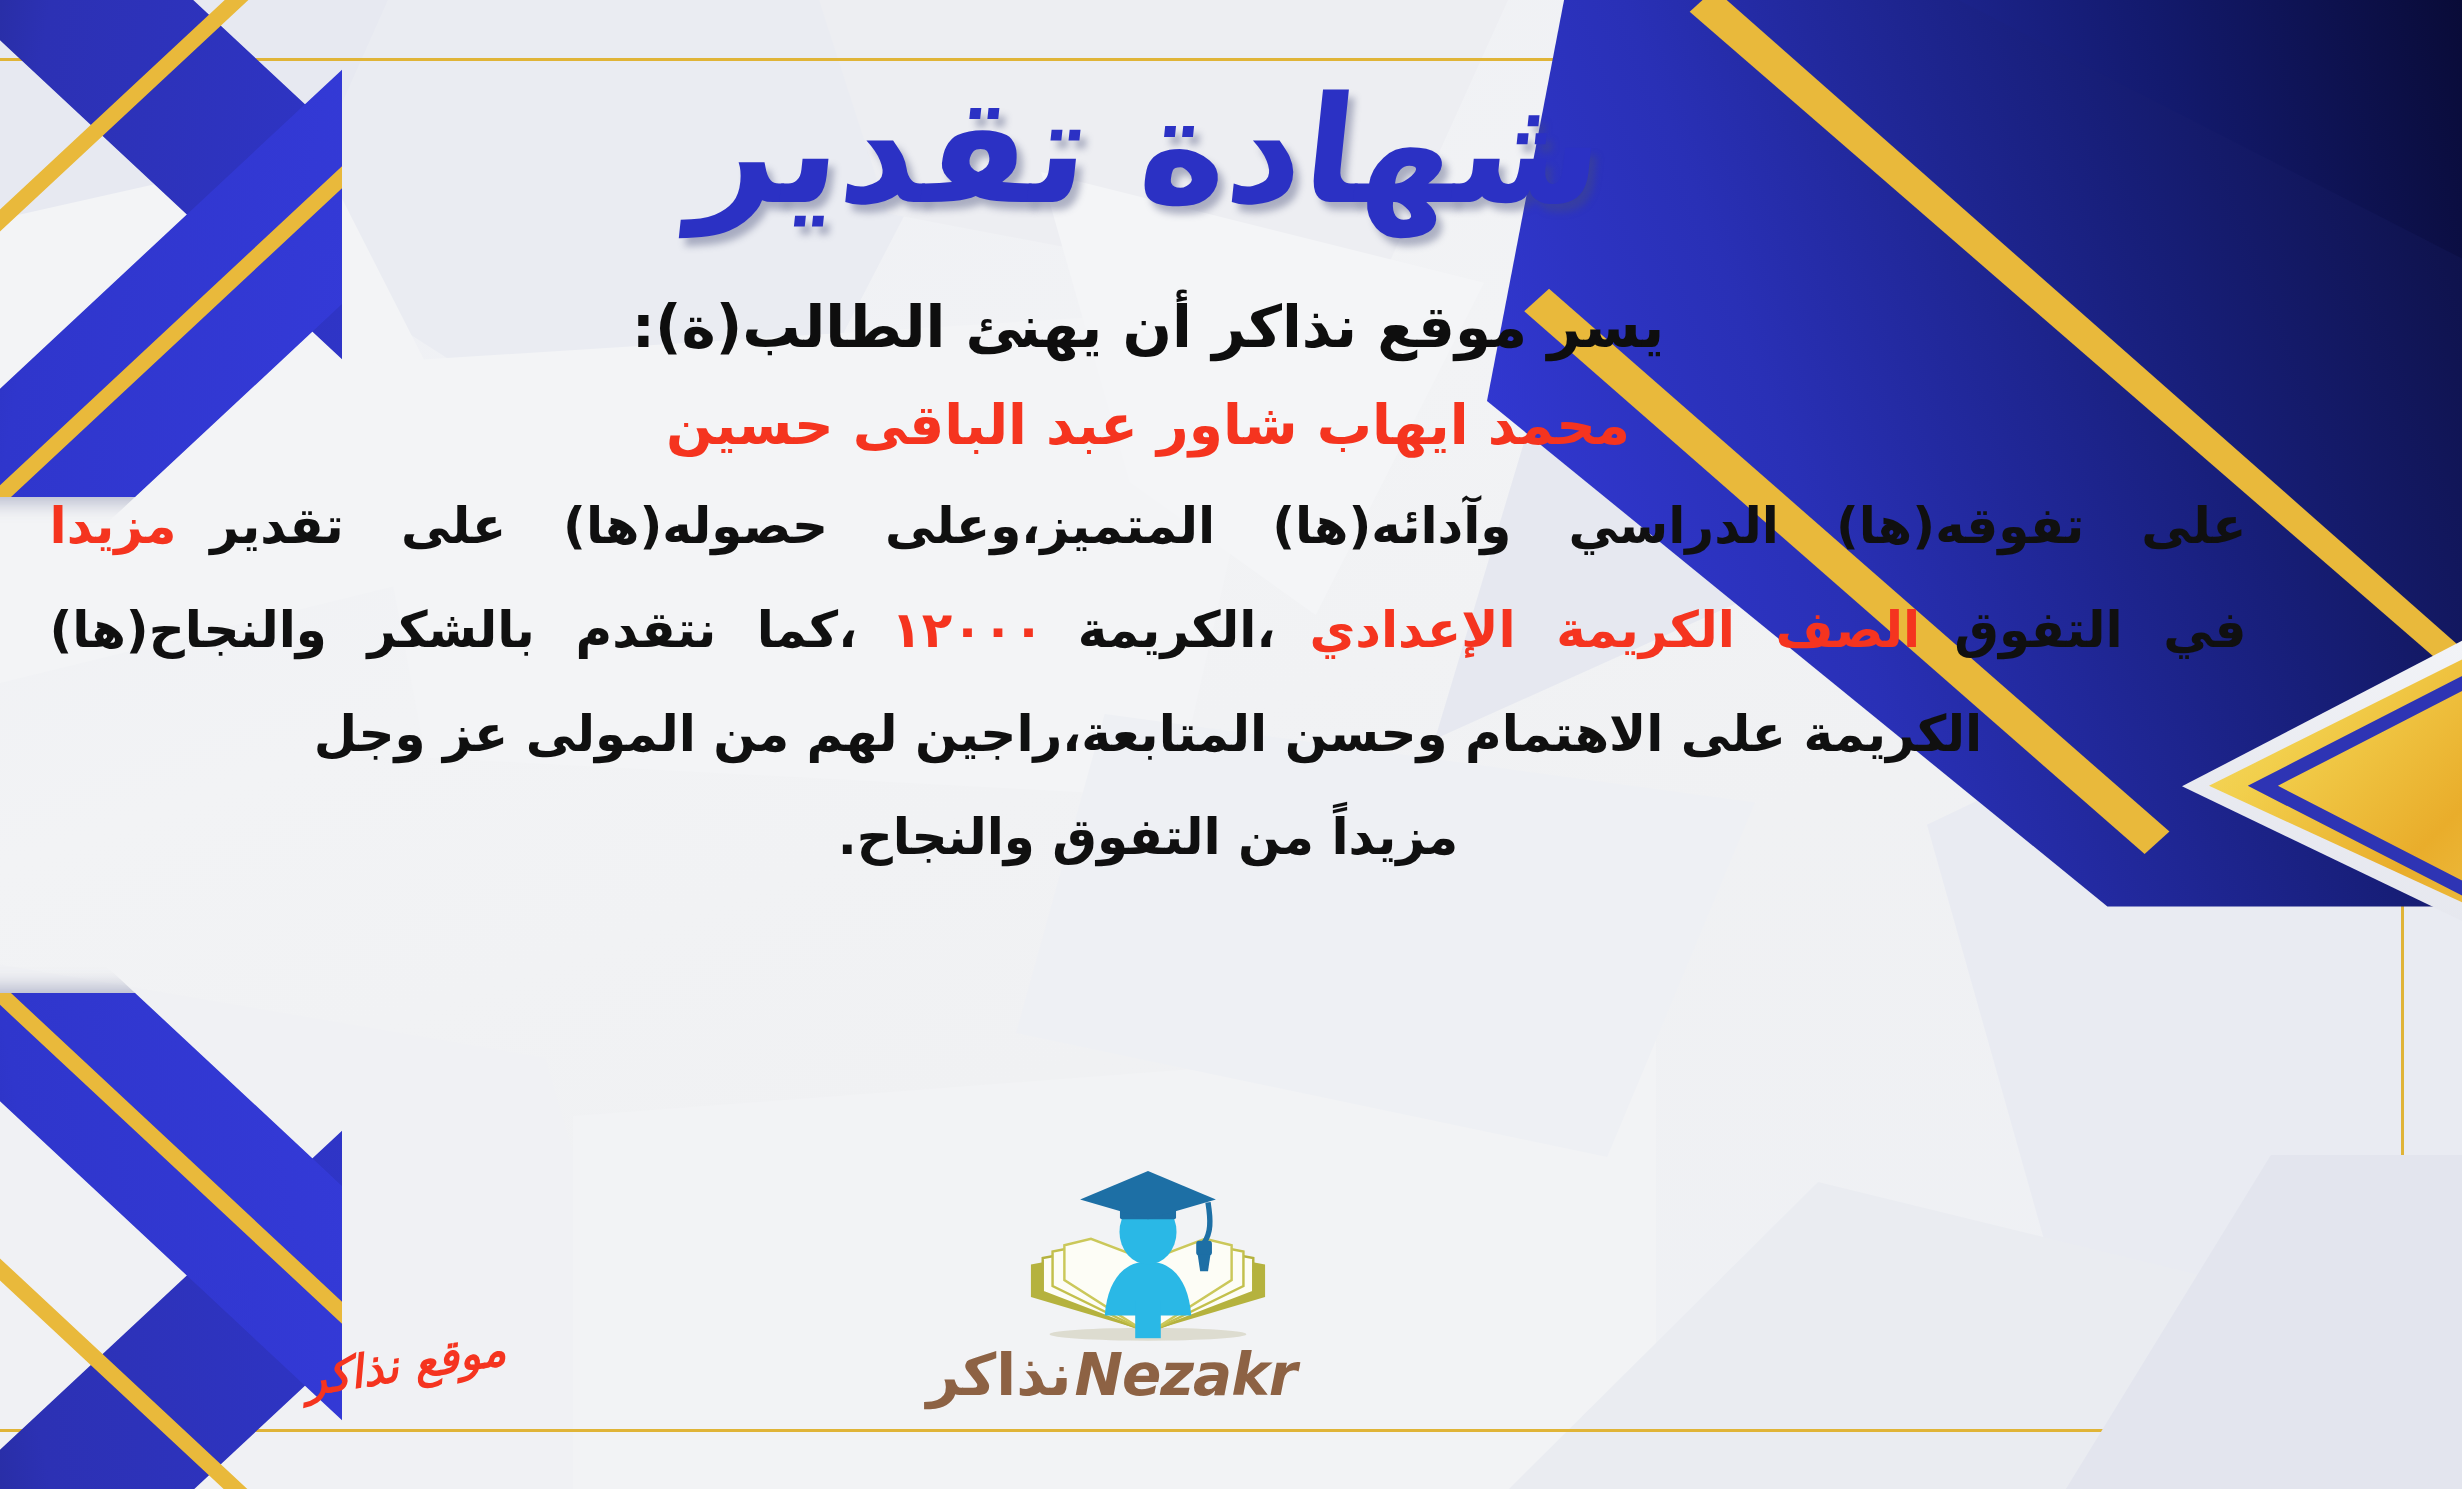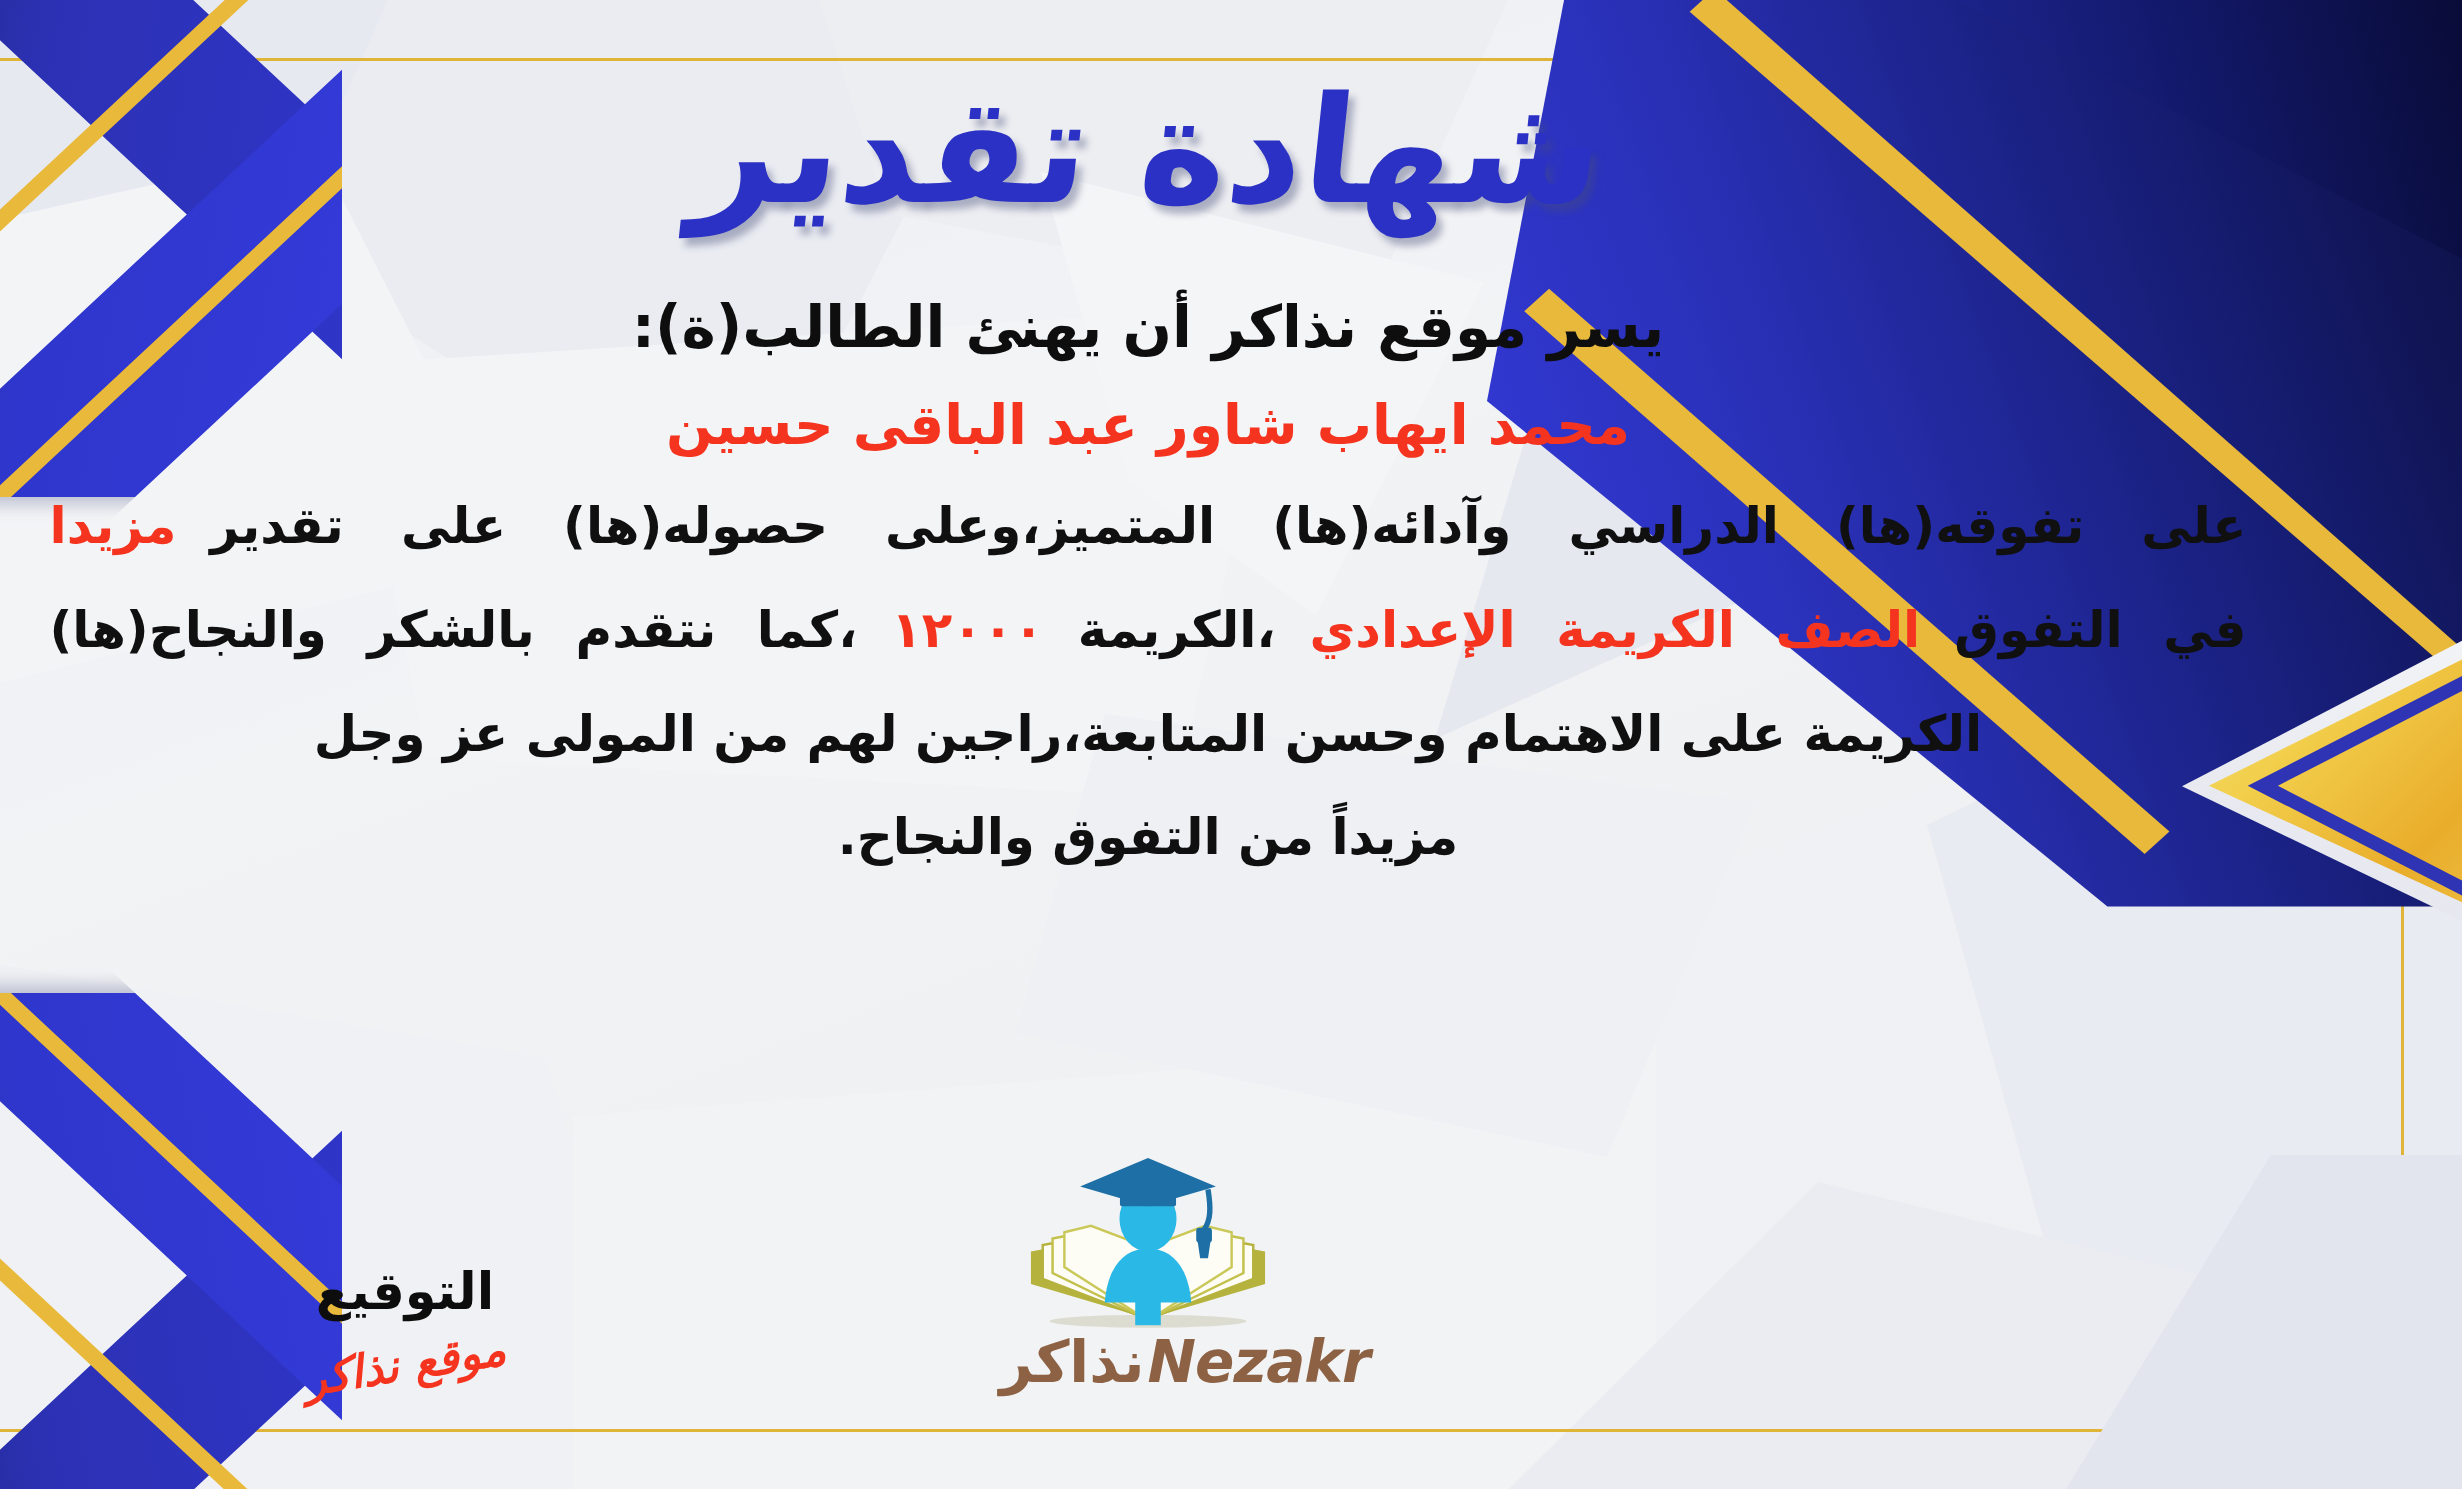--- a/index.html
+++ b/index.html
@@ -267,23 +267,23 @@
     font-weight: 700;
     color: #f5341f;
     transform: rotate(-9deg);
     display: inline-block;
   }
 
   .logo-area {
     position: absolute;
     left: 50%;
     transform: translateX(-50%);
-    bottom: 15px;
+    bottom: 2px;
     width: 443px;
-    text-align: right;
+    text-align: left;
   }
   .logo-mark { width: 305px; height: 182px; margin: 0 auto; display:block; }
   .logo-wordmark {
     margin-top: -8.9px;
     font-size: 58px;
     font-weight: 700;
     font-style: italic;
     color: #8d6244;
     letter-spacing: -1px;
     white-space: nowrap;
@@ -365,21 +365,20 @@
       <div class="para para-center">الكريمة على الاهتمام وحسن المتابعة،راجين لهم من المولى عز وجل</div>
 
       <div class="para para-center">مزيداً من التفوق والنجاح.</div>
 
     </div>
   </div>
 
   <div class="footer">
 
     <div class="sign-area">
-      <div class="sign-label">التوقيع</div>
       <div class="sign-script">موقع نذاكر</div>
     </div>
 
     <div class="logo-area">
       <svg class="logo-mark" viewBox="0 0 620 370">
 
         <g>
           <path d="M300 330 L300 215 L170 178 L72 196 L72 262 Z" fill="#b5b23e"></path>
           <path d="M300 330 L300 208 L178 168 L96 183 L96 252 Z" fill="#fdfdf6" stroke="#b5b23e" stroke-width="5"></path>
           <path d="M300 330 L300 196 L186 156 L116 170 L116 240 Z" fill="#fdfdf6" stroke="#c3c04c" stroke-width="5"></path>

